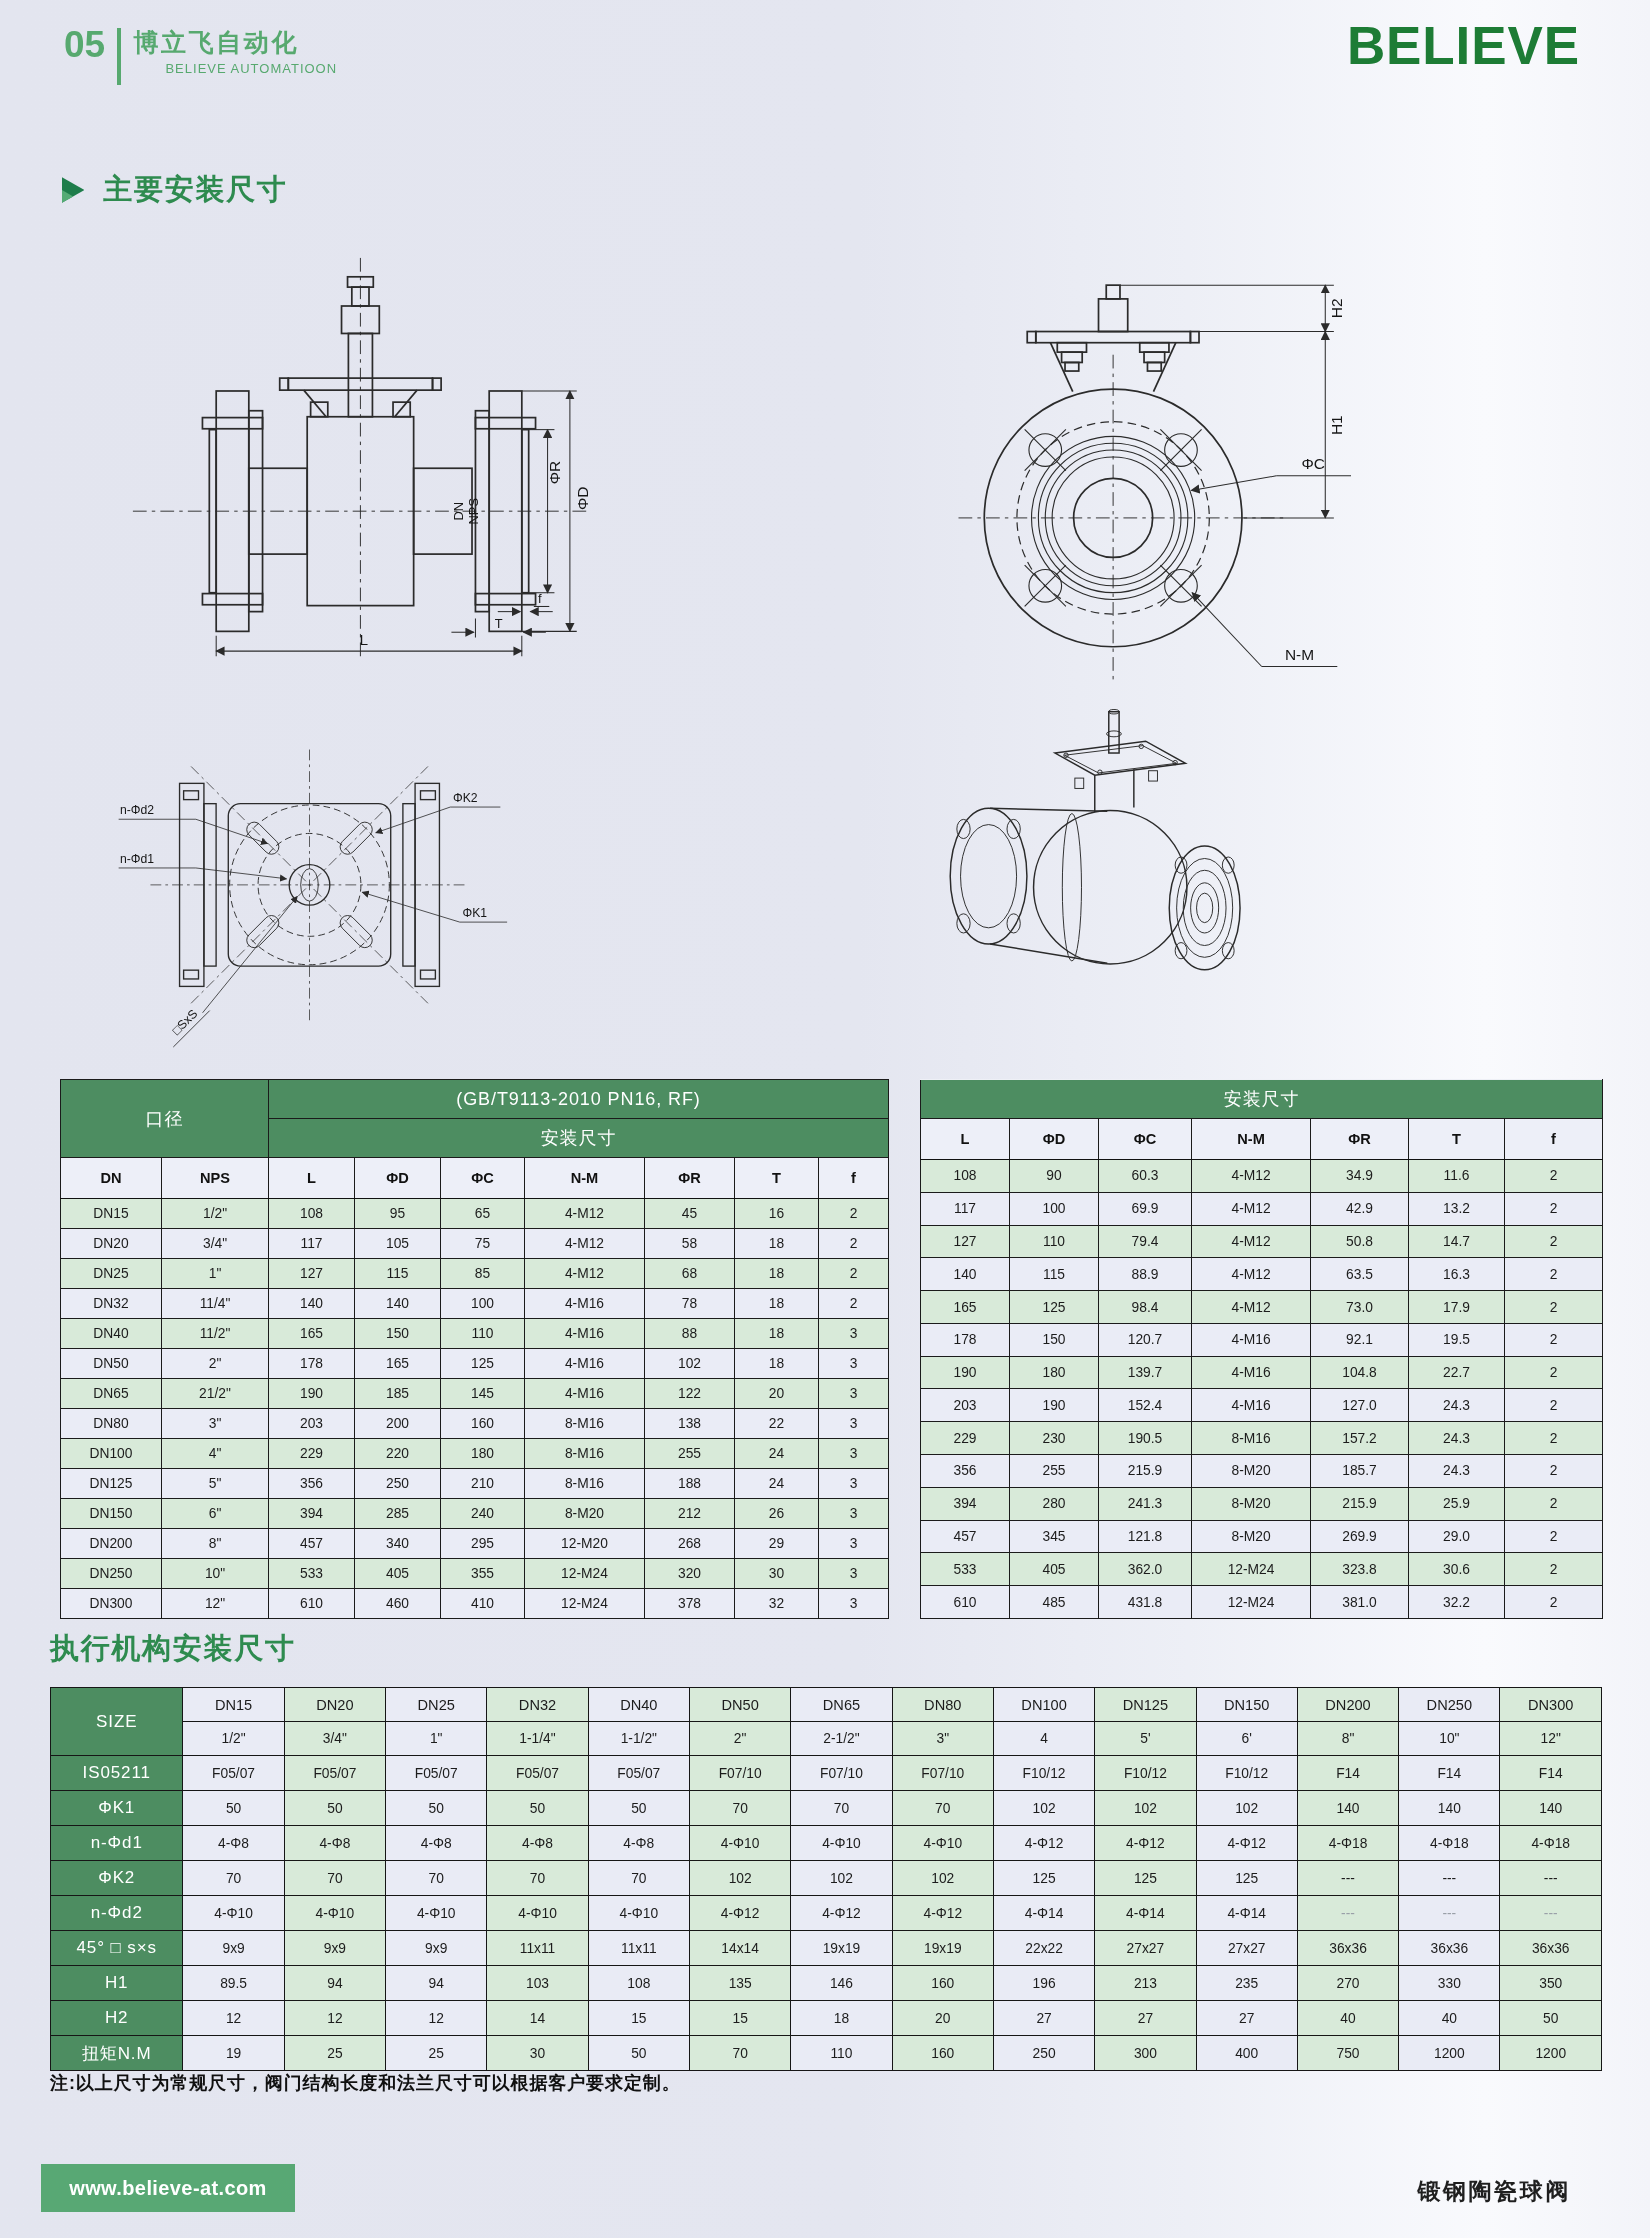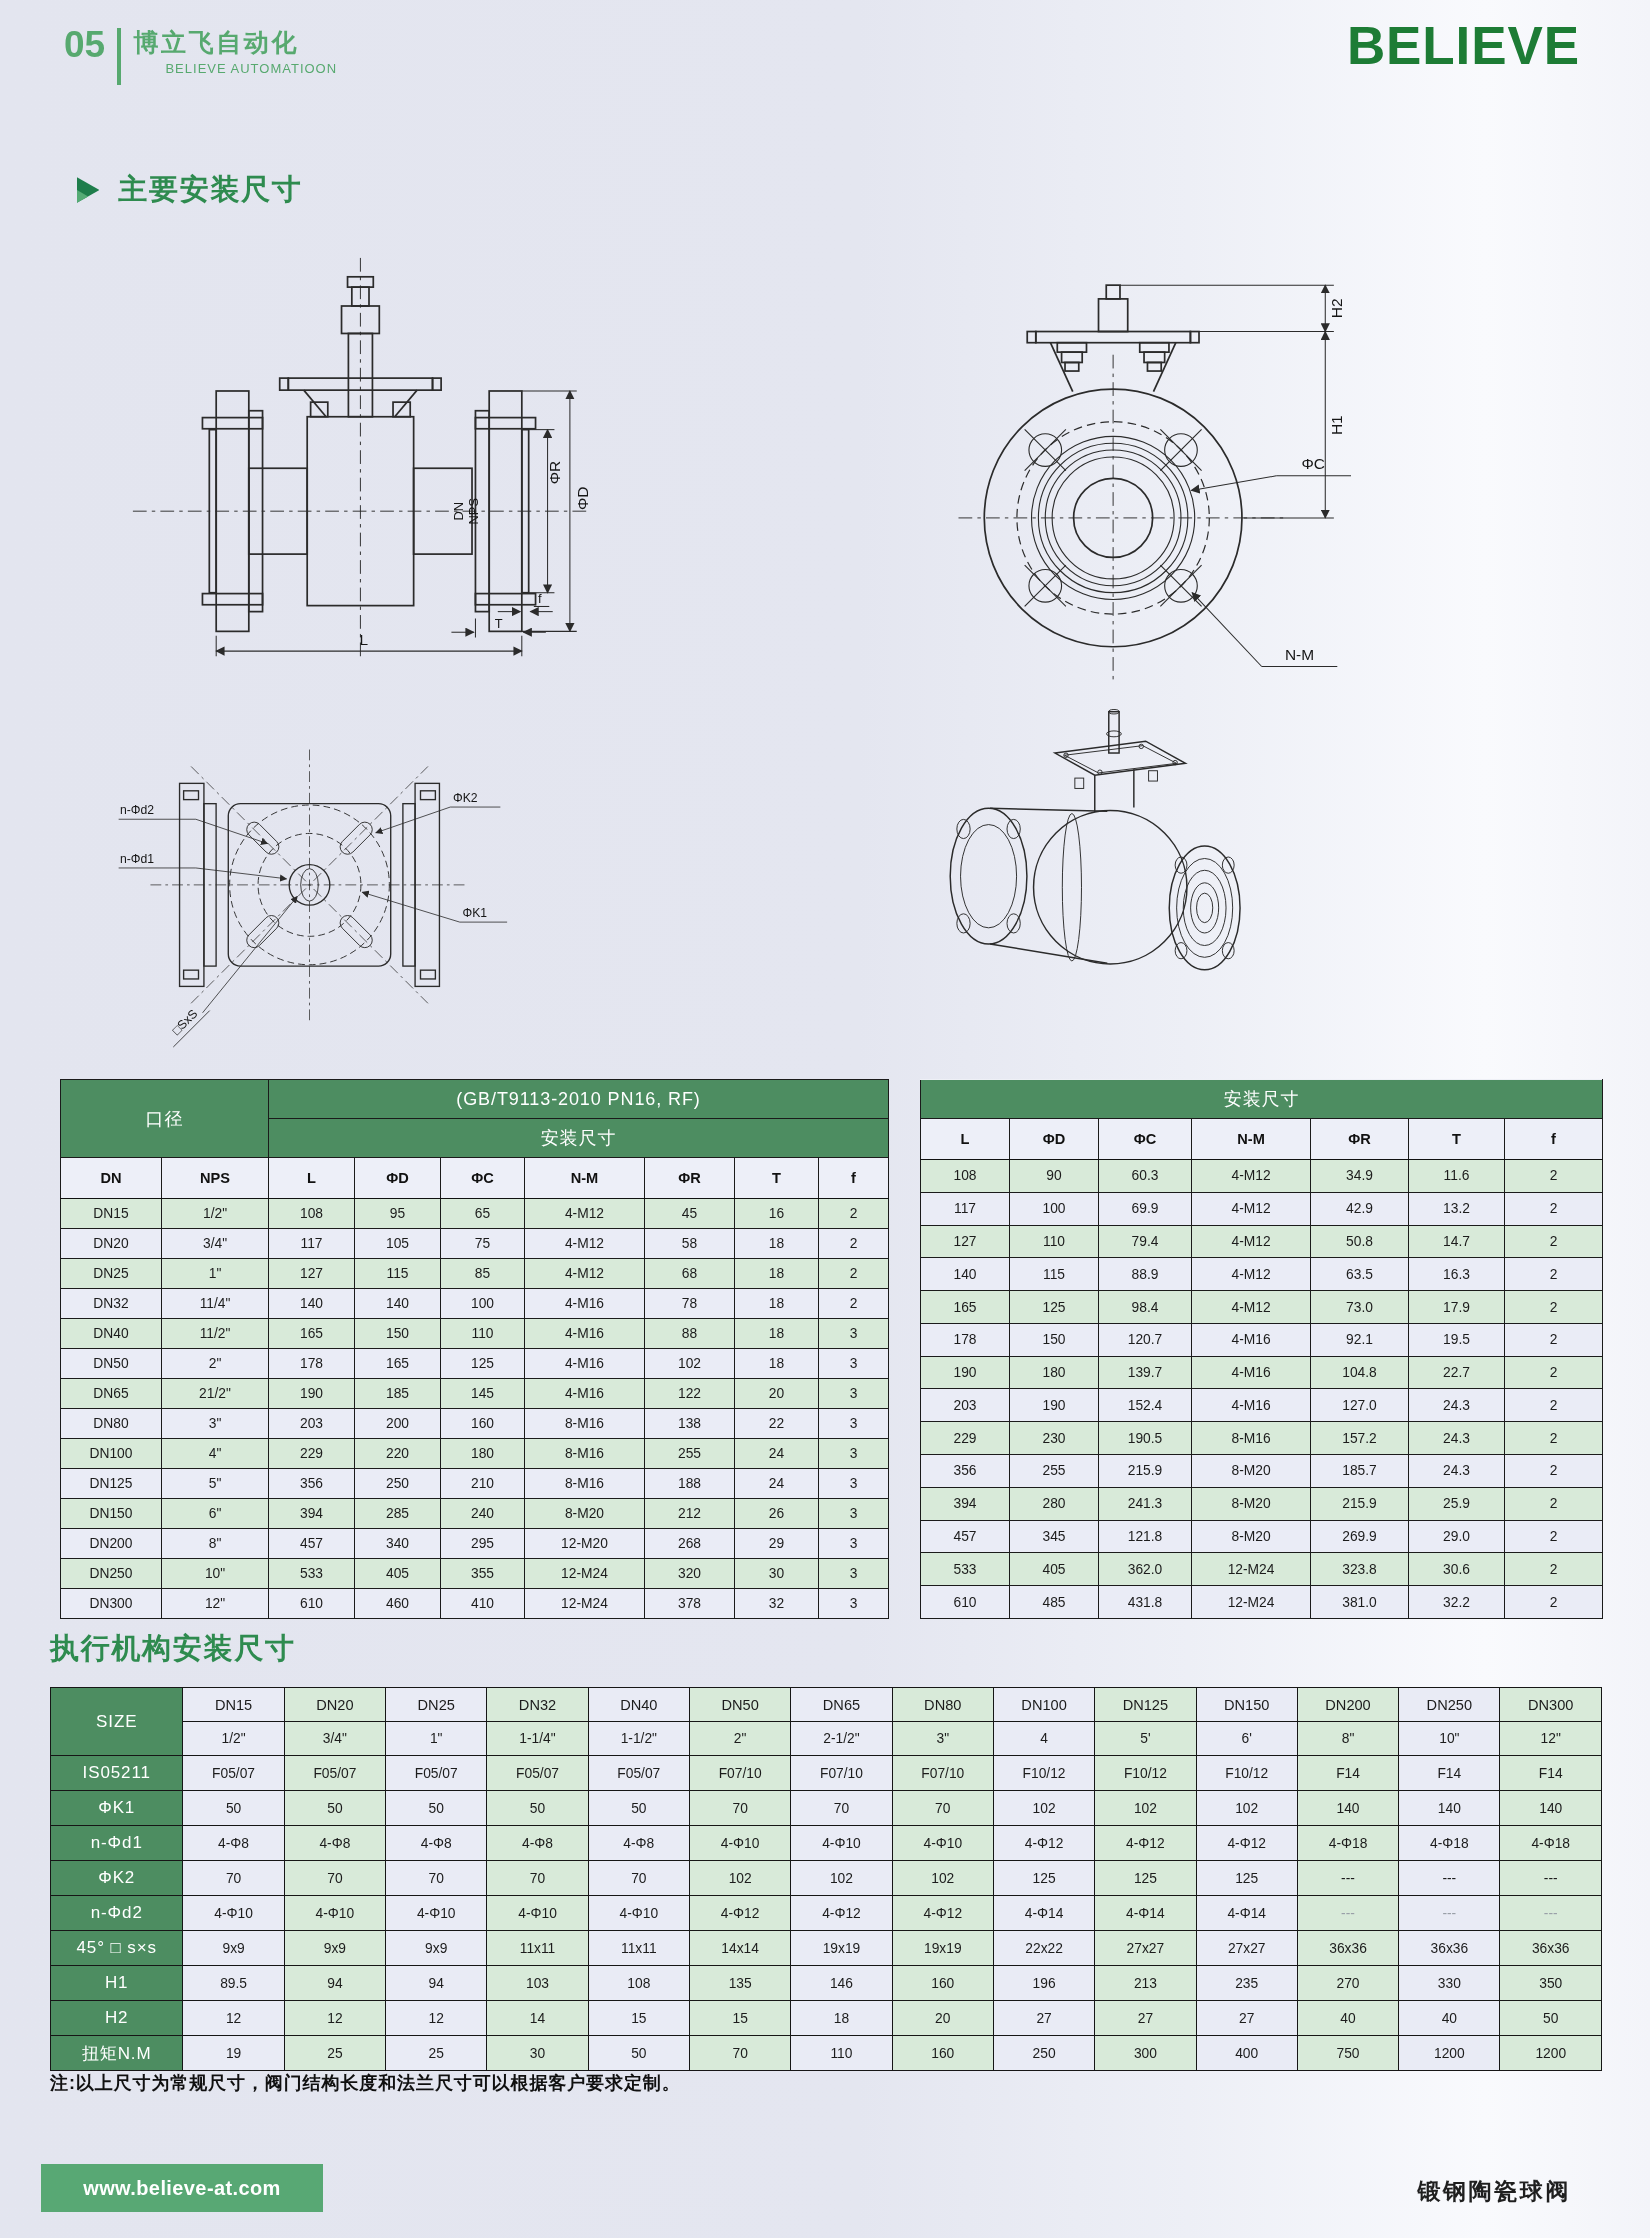--- a/index.html
+++ b/index.html
@@ -9,21 +9,21 @@
     background:linear-gradient(90deg,#e3e5ef 0%,#e4e6f0 52%,#edeff6 72%,#f9fafd 90%,#f3f4f9 100%);
   }
   .abs{position:absolute;}
   
   .pagenum{font-size:37px;font-weight:800;color:#57a96f;line-height:1;}
   .hdr-bar{width:4.3px;height:57px;background:#57a96f;}
   .company-cn{font-size:25px;font-weight:700;color:#57a96f;letter-spacing:2.6px;line-height:1.1;}
   .company-en{font-size:13px;font-weight:400;color:#57a96f;letter-spacing:1px;margin-top:4.3px;margin-left:32px;}
   .logo{font-size:53px;font-weight:800;color:#1d7c35;letter-spacing:0.9px;line-height:1;}
   
-  .sec-title{display:flex;align-items:center;gap:19px;margin-left:15px;}
+  .sec-title{display:flex;align-items:center;gap:19px;}
   .sec-title .txt{font-size:29px;font-weight:700;color:#2e8b4f;letter-spacing:1.7px;}
   .sec-title2{font-size:29px;font-weight:700;color:#2e8b4f;letter-spacing:1.7px;}
   
   .dwg{stroke:#2b2b2b;fill:none;stroke-width:2;}
   .thin{stroke-width:1.3;}
   .cl{stroke-dasharray:16 6 4 6;stroke-width:1.1;}
   .dash{stroke-dasharray:10 6;stroke-width:1.4;}
   .dim{stroke:#2b2b2b;stroke-width:1.2;fill:none;}
   .dtxt{fill:#161616;stroke:none;font-family:"Liberation Sans",sans-serif;font-size:18px;}
   .dtxt.s{font-size:15px;}
@@ -46,21 +46,21 @@
     text-align:center;vertical-align:middle;padding:0;white-space:nowrap;overflow:hidden;}
   .acttbl td{font-size:13.8px;color:#1c1c1c;height:34px;}
   tr.dnrow td{border-bottom:0.9px solid #161616;font-size:14.6px;height:33px;}
   tr.inchrow td{border-top:0.9px solid #161616;height:33px;}
   .lblcell{background:#4d8d61;color:#fff;font-size:17px;font-weight:400;letter-spacing:0.9px;}
   .c-lav{background:#e9ebf5;}
   .c-grn{background:#d8ead9;}
   td.gray{color:#9aa0a8;}
   
   .note{font-size:18px;font-weight:700;color:#101010;letter-spacing:0.9px;}
-  .footer-box{width:282px;height:48px;background:#58a874;display:flex;align-items:center;justify-content:center;}
+  .footer-box{width:254px;height:48px;background:#58a874;display:flex;align-items:center;justify-content:center;}
   .footer-box span{color:#fff;font-size:20px;font-weight:700;letter-spacing:0.4px;}
   .footer-product{font-size:23px;font-weight:600;color:#1f1f1f;letter-spacing:2.6px;}
 </style>
 </head>
 <body>
 
 <div class="abs" style="left:64px;top:26px;display:flex;align-items:flex-start;gap:12px;">
   <div class="pagenum">05</div>
   <div class="hdr-bar" style="margin-top:1.7px;"></div>
   <div style="margin-top:3.4px;">

